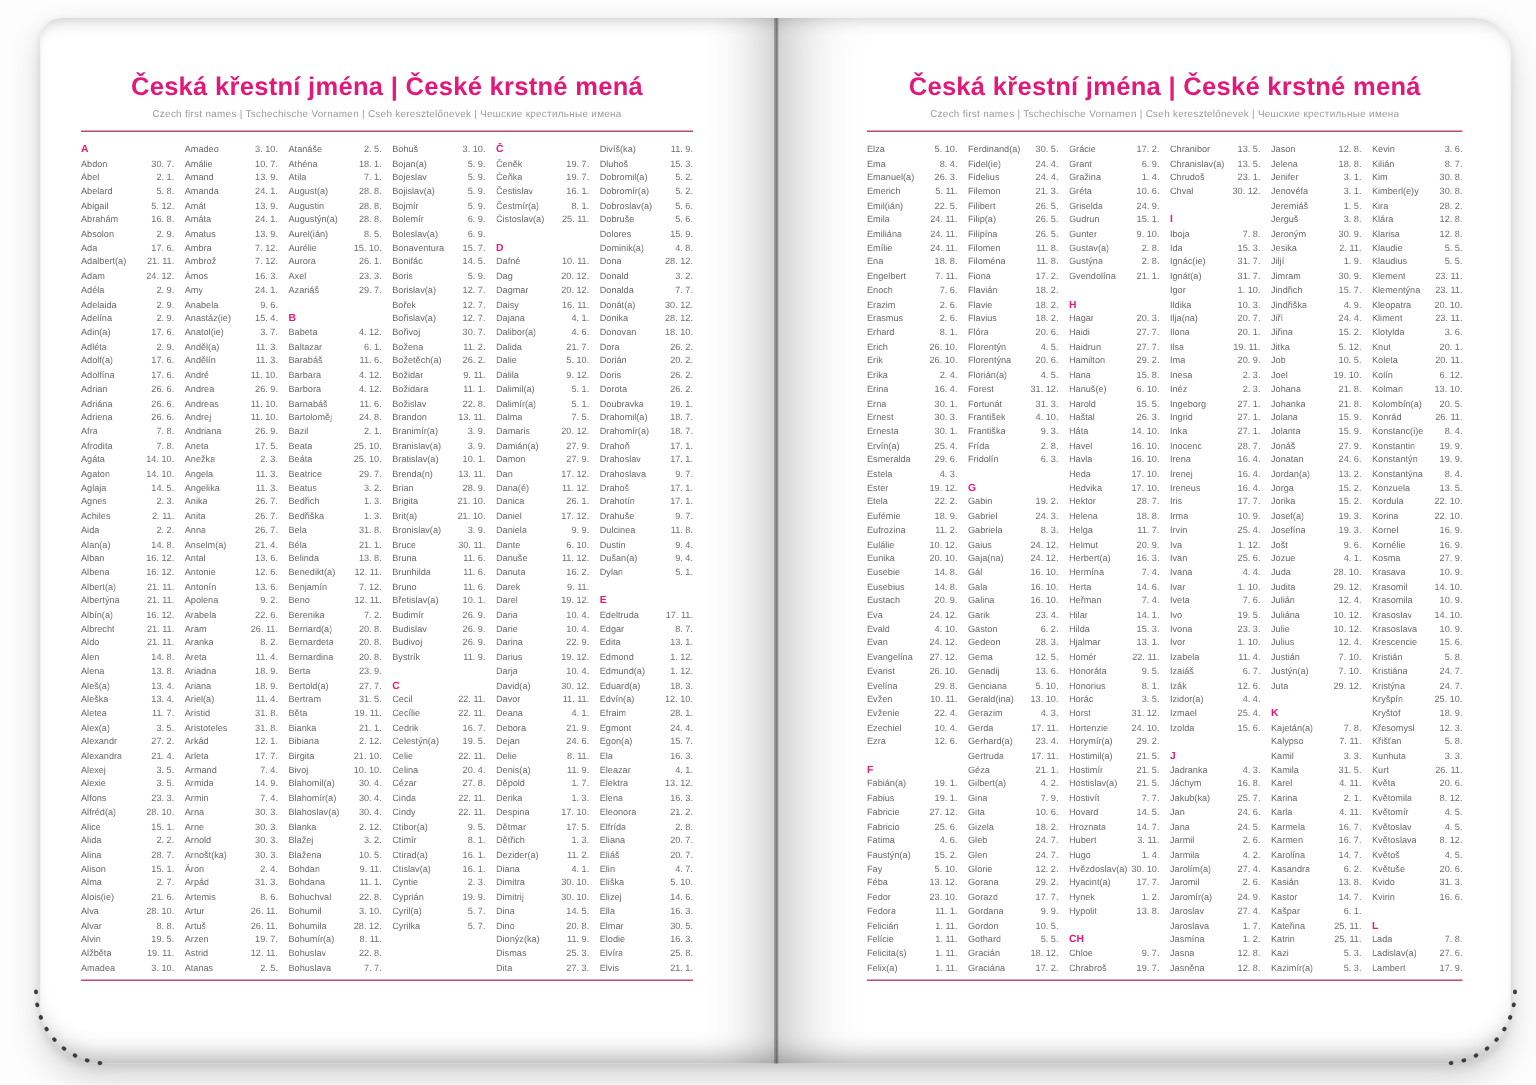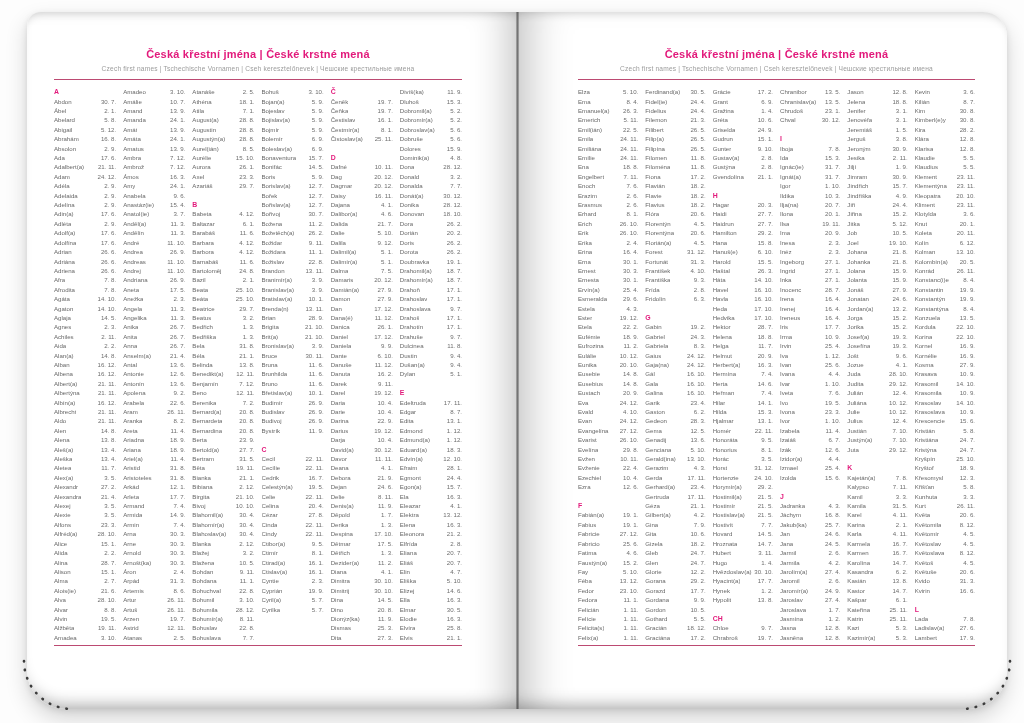--- a/index.html
+++ b/index.html
@@ -32,21 +32,21 @@
     background:linear-gradient(to right, rgba(60,60,60,.25), rgba(40,40,40,.55), rgba(60,60,60,.25));
     z-index:5;
   }
   .page-inner{
     position:relative;height:100%;box-sizing:border-box;
     padding-top:36px;
   }
   .page-left .page-inner{padding-left:27px;padding-right:55px;}
   .page-right .page-inner{padding-left:61px;padding-right:32px;}
   .title{
-    text-align:center;color:#e2197b;font-weight:700;font-size:11px;
+    text-align:center;color:#e2197b;font-weight:700;font-size:17px;
     letter-spacing:.2px;white-space:nowrap;
   }
   .subtitle{
     text-align:center;color:#9b9b9b;font-size:6.6px;margin-top:5px;
     letter-spacing:.2px;white-space:nowrap;
   }
   .rule{border:none;border-top:1.6px solid #bc4a72;margin:7px 0 0 0;}
   .rule.bottom{margin-top:3px;}
   .cols{
     display:grid;grid-template-columns:repeat(6,1fr);gap:0 7px;

